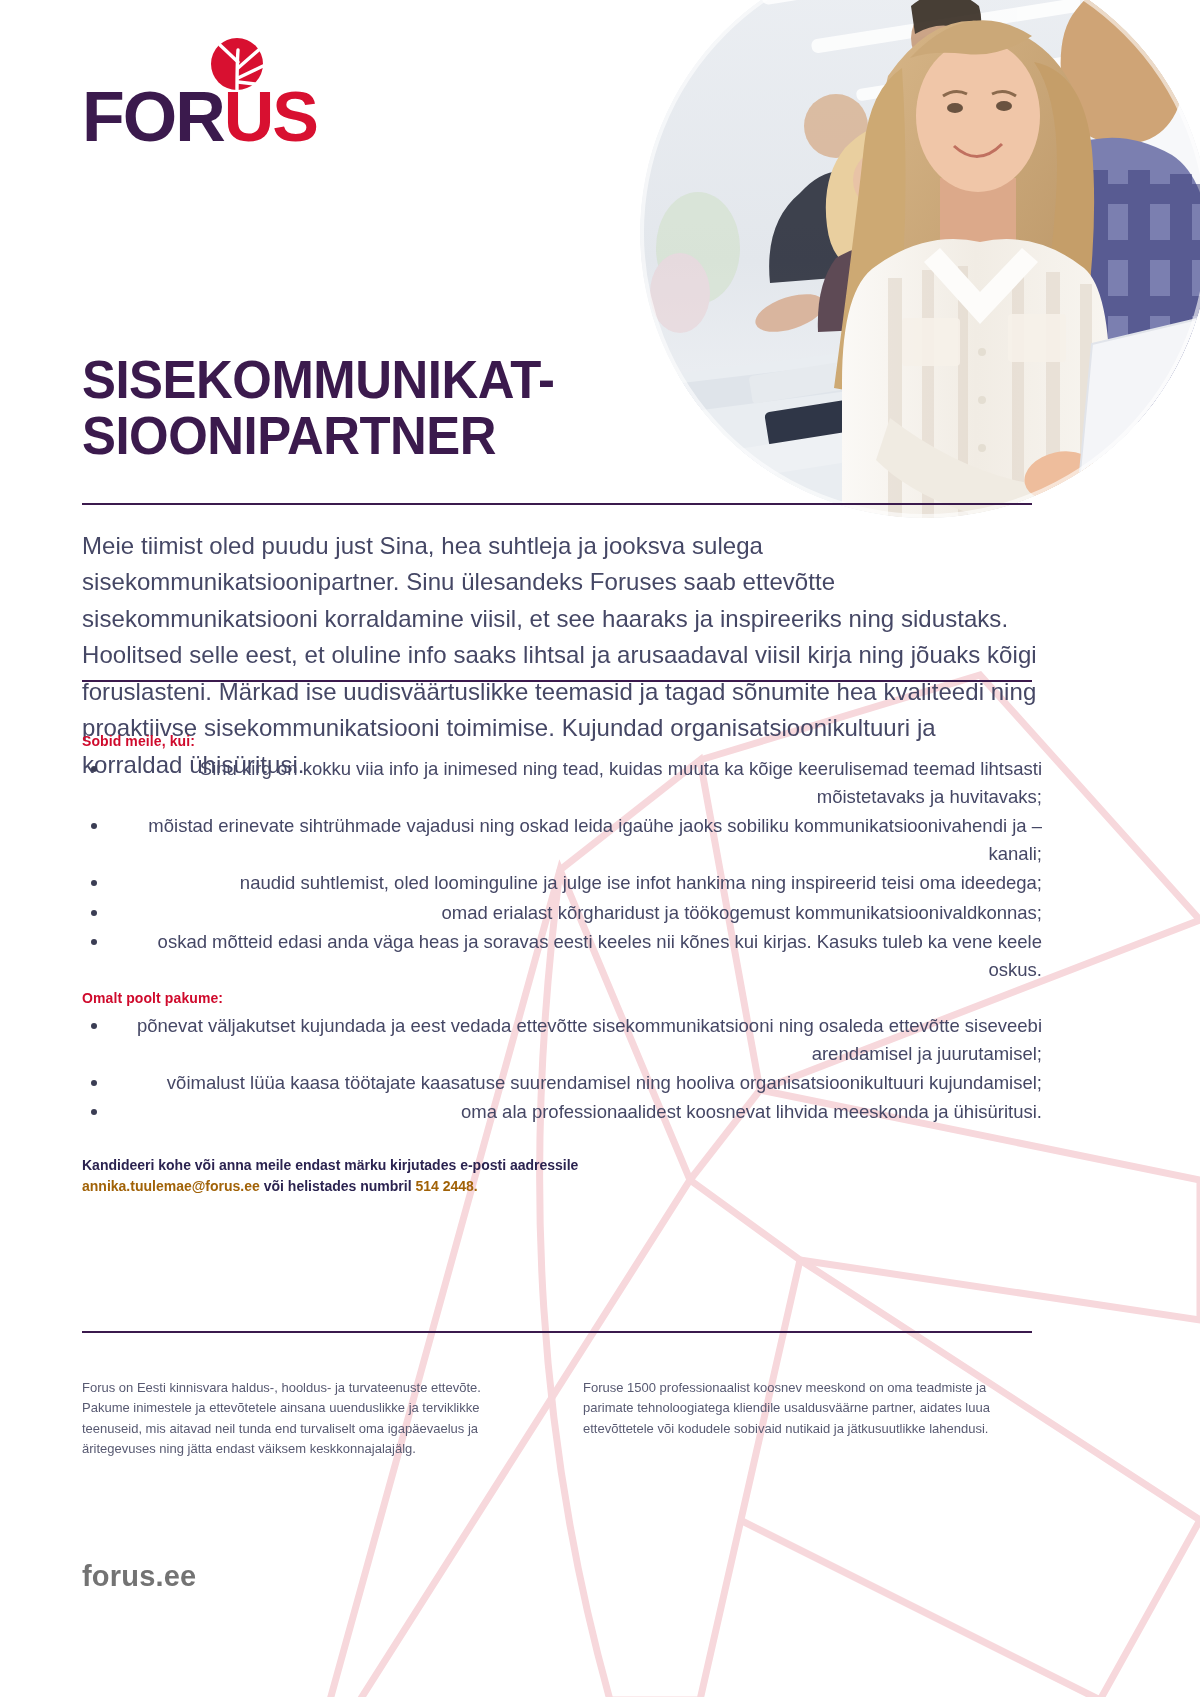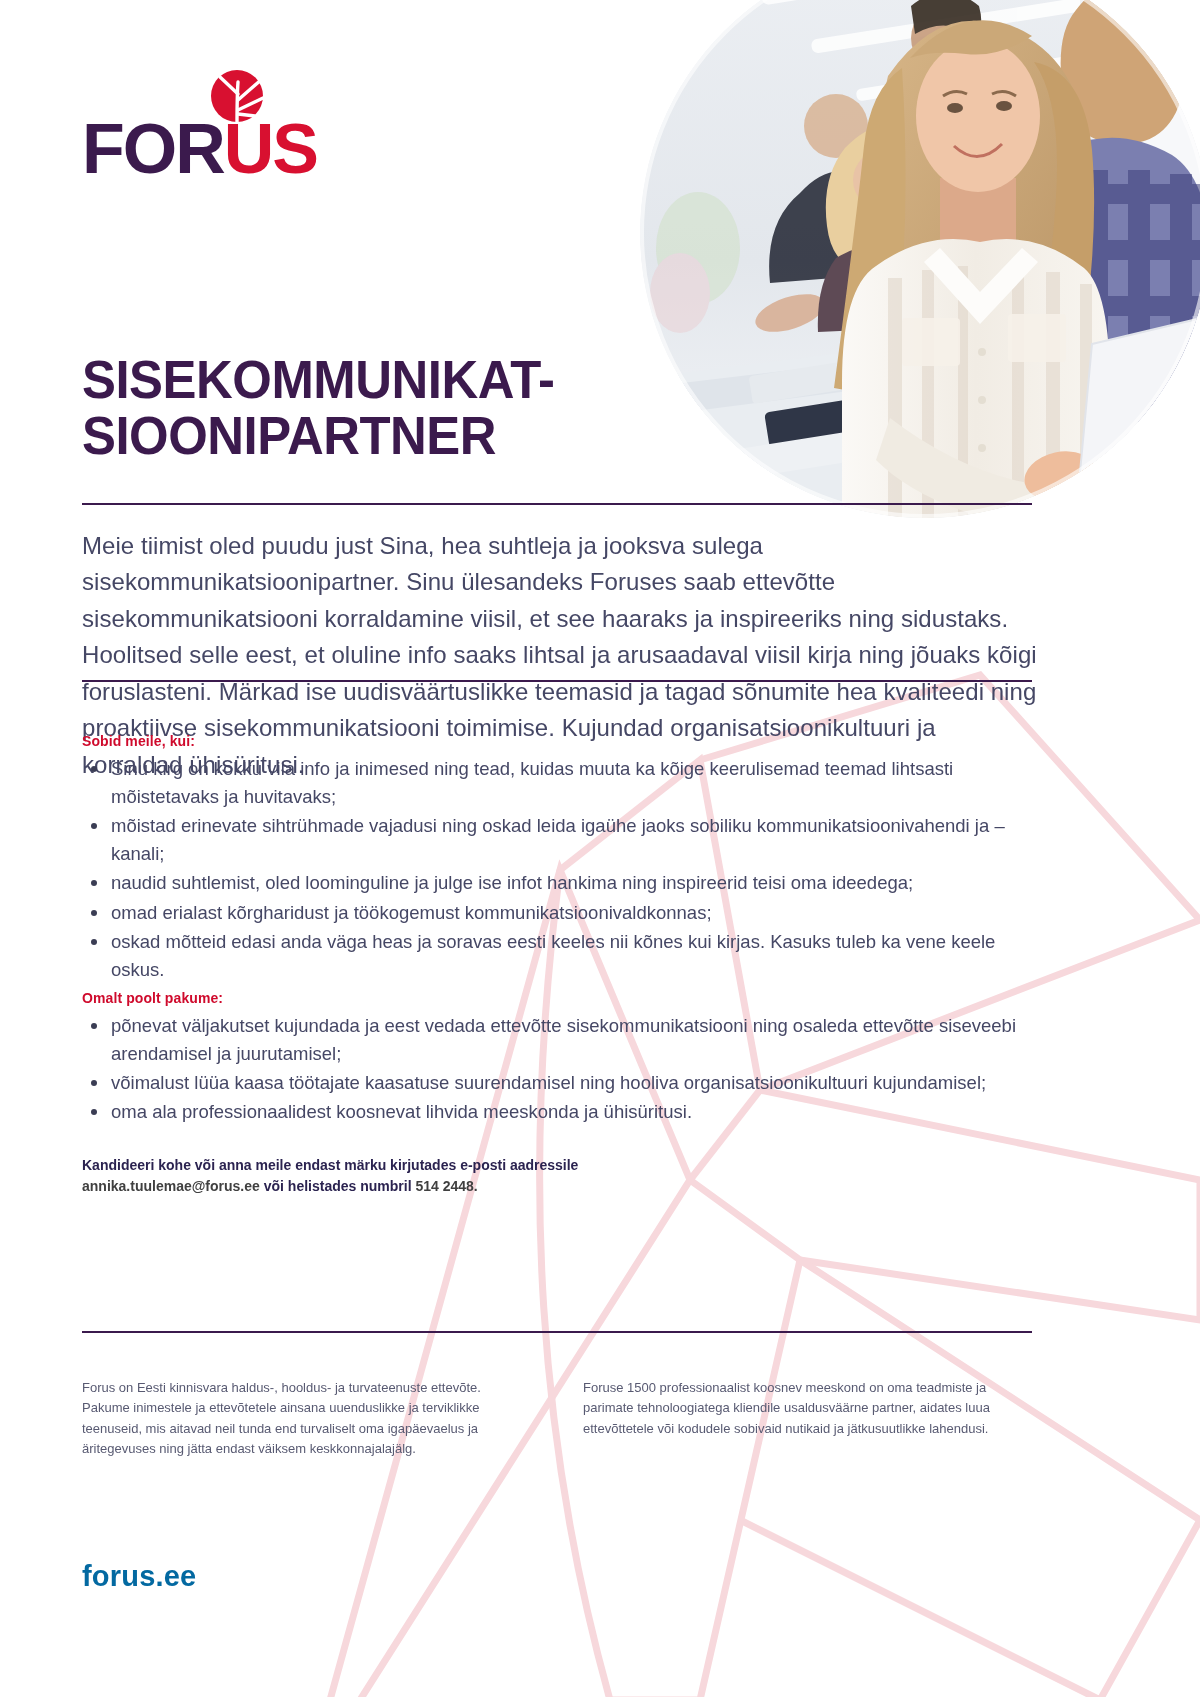--- a/index.html
+++ b/index.html
@@ -28,21 +28,21 @@
     width:570px; height:570px;
     border-radius:50%;
     overflow:hidden;
     z-index:2;
   }
   .hero svg { display:block; width:100%; height:100%; }
 
   
   .logo {
     position:absolute;
-    left:82px; top:68px;
+    left:82px; top:36px;
     z-index:5;
     width:240px; height:130px;
   }
   .logo-mark {
     position:absolute;
     left:123px; top:0px;
     width:64px; height:64px;
   }
   .logo-word {
     position:absolute;
@@ -107,20 +107,21 @@
   }
 
   .block { position:absolute; left:82px; width:960px; }
   .block-1 { top:733px; }
   .block-2 { top:990px; }
 
   ul.bullets {
     list-style:none;
     margin:6px 0 0 0;
     padding:0;
+    text-align:right;
   }
   ul.bullets li {
     position:relative;
     padding-left:29px;
     margin-bottom:1px;
     font-size:18.5px;
     line-height:1.52;
     color:#454765;
   }
   ul.bullets li::before {
@@ -134,21 +135,21 @@
 
   .cta {
     position:absolute;
     left:82px; top:1155px;
     width:960px;
     font-size:14px;
     font-weight:bold;
     line-height:1.52;
     color:#2b2350;
   }
-  .cta .hl { color:#404040;text-align:center; }
+  .cta .hl { color:#a16207;text-align:center; }
 
   .footer-cols {
     position:absolute;
     left:82px; top:1378px;
     width:950px;
     display:flex;
     gap:52px;
   }
   .footer-col {
     width:450px;
@@ -156,21 +157,21 @@
     line-height:1.56;
     color:#585a72;
     font-family:"Liberation Sans", sans-serif;
   }
 
   .site {
     position:absolute;
     left:82px; top:1560px;
     font-size:29px;
     font-weight:bold;
-    color:#0369a1;
+    color:#737373;
     letter-spacing:0.2px;
   }
 </style>
 </head>
 <body>
 
 <div class="watermark">
   <svg viewBox="0 0 1200 1080" preserveAspectRatio="none">
     <g fill="none" stroke="#f7d8dc" stroke-width="7">
       <path d="M 330 1080 L 560 250 L 690 560 L 360 1080"></path>

